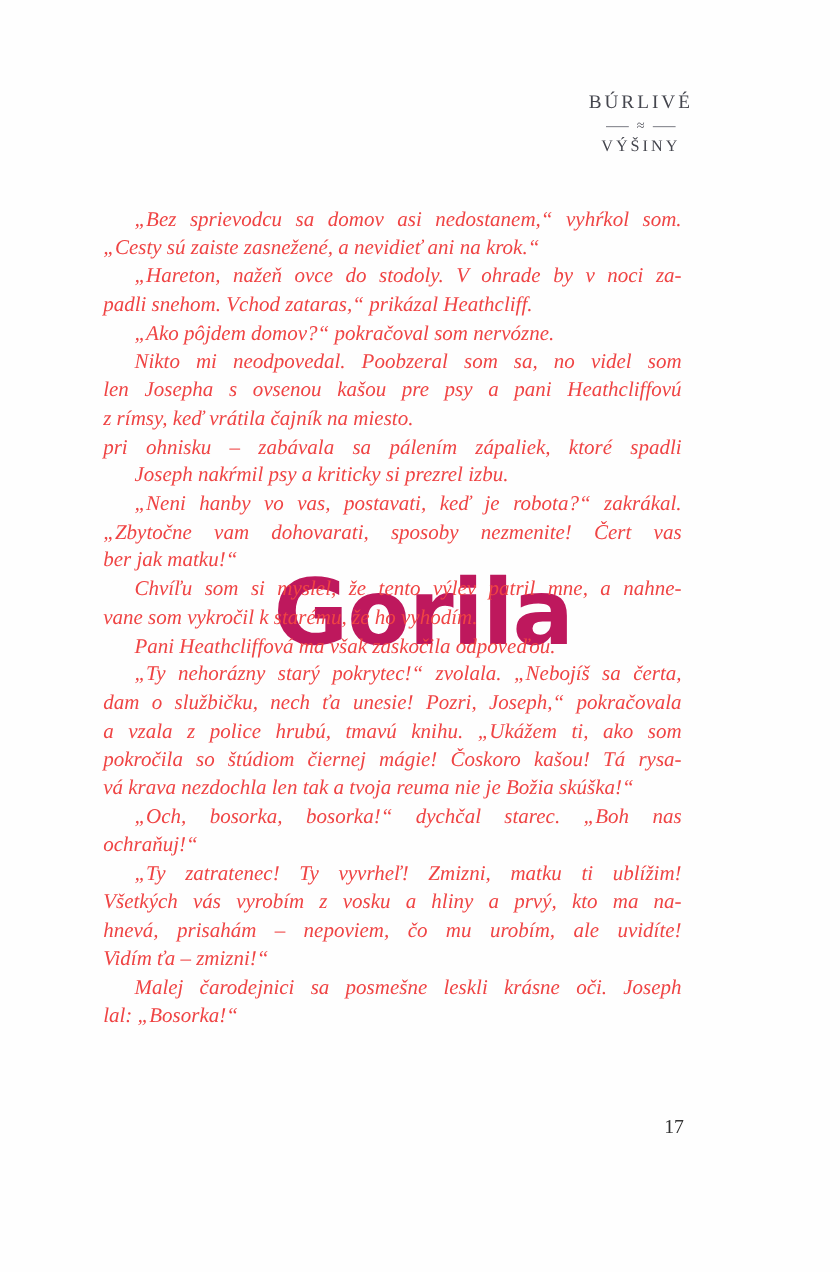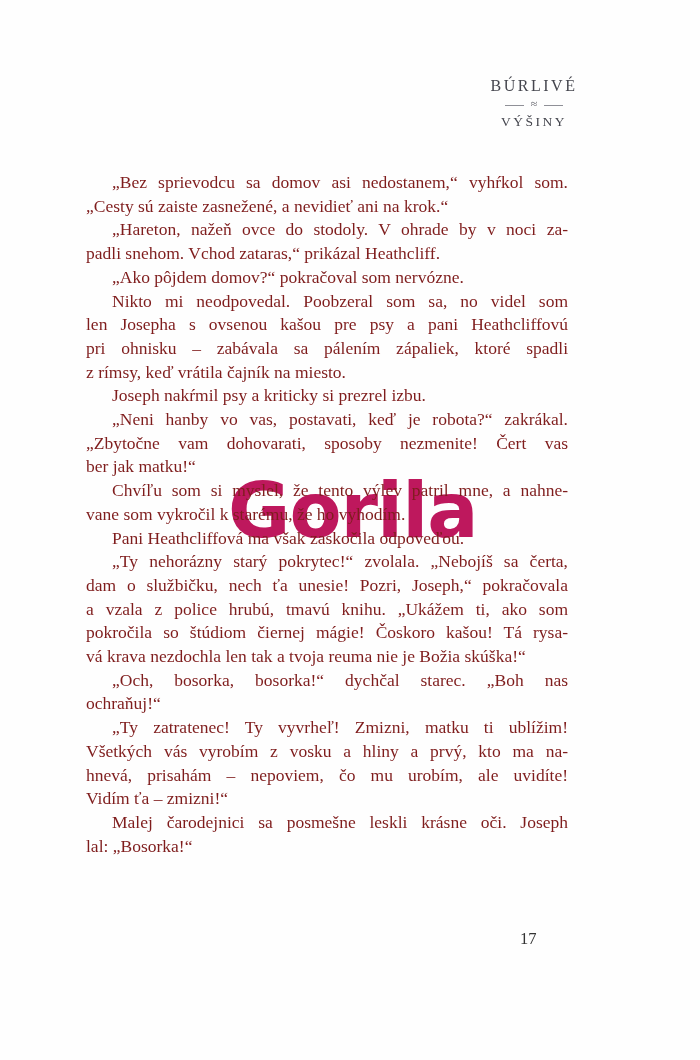--- a/index.html
+++ b/index.html
@@ -76,41 +76,43 @@
 
   
   #text-block {
     position: absolute;
     left: 86px;
     top: 171px;
     width: 482px;
     z-index: 2;
     font-size: 17.5px;
     line-height: 23.7px;
-    color: #7f1d1d;
+    color: #ef4444;
+    font-style: italic;
   }
   #text-block .line {
     text-align: justify;
     text-align-last: justify;
     white-space: normal;
   }
   #text-block .line.last {
     text-align: center;
     text-align-last: left;
   }
   #text-block .line.indent {
     text-indent: 26px;
   }
 
   
   #page-number {
     position: absolute;
     top: 929px;
     left: 520px;
     width: 50px;
+    text-align: right;
     z-index: 2;
     font-size: 16.5px;
     color: #333333;
   }
 </style>
 </head>
 <body>
 
 <div id="page">
 
@@ -127,22 +129,22 @@
   <div id="watermark">Gorila</div>
 
   <div id="text-block">
       <div class="line indent">„Bez sprievodcu sa domov asi nedostanem,“ vyhŕkol som.</div>
       <div class="line last">„Cesty sú zaiste zasnežené, a nevidieť ani na krok.“</div>
       <div class="line indent">„Hareton, nažeň ovce do stodoly. V ohrade by v noci za-</div>
       <div class="line last">padli snehom. Vchod zataras,“ prikázal Heathcliff.</div>
       <div class="line indent last">„Ako pôjdem domov?“ pokračoval som nervózne.</div>
       <div class="line indent">Nikto mi neodpovedal. Poobzeral som sa, no videl som</div>
       <div class="line">len Josepha s ovsenou kašou pre psy a pani Heathcliffovú</div>
+      <div class="line last">z rímsy, keď vrátila čajník na miesto.</div>
       <div class="line">pri ohnisku – zabávala sa pálením zápaliek, ktoré spadli</div>
-      <div class="line last">z rímsy, keď vrátila čajník na miesto.</div>
       <div class="line indent last">Joseph nakŕmil psy a kriticky si prezrel izbu.</div>
       <div class="line indent">„Neni hanby vo vas, postavati, keď je robota?“ zakrákal.</div>
       <div class="line">„Zbytočne vam dohovarati, sposoby nezmenite! Čert vas</div>
       <div class="line last">ber jak matku!“</div>
       <div class="line indent">Chvíľu som si myslel, že tento výlev patril mne, a nahne-</div>
       <div class="line last">vane som vykročil k starému, že ho vyhodím.</div>
       <div class="line indent last">Pani Heathcliffová ma však zaskočila odpoveďou.</div>
       <div class="line indent">„Ty nehorázny starý pokrytec!“ zvolala. „Nebojíš sa čerta,</div>
       <div class="line">dam o službičku, nech ťa unesie! Pozri, Joseph,“ pokračovala</div>
       <div class="line">a vzala z police hrubú, tmavú knihu. „Ukážem ti, ako som</div>

